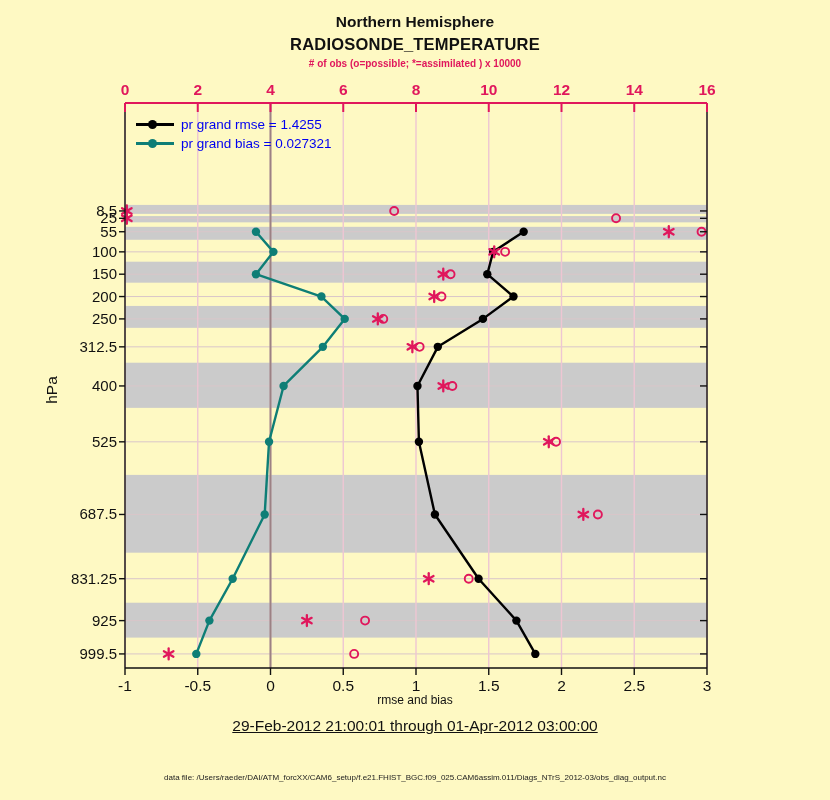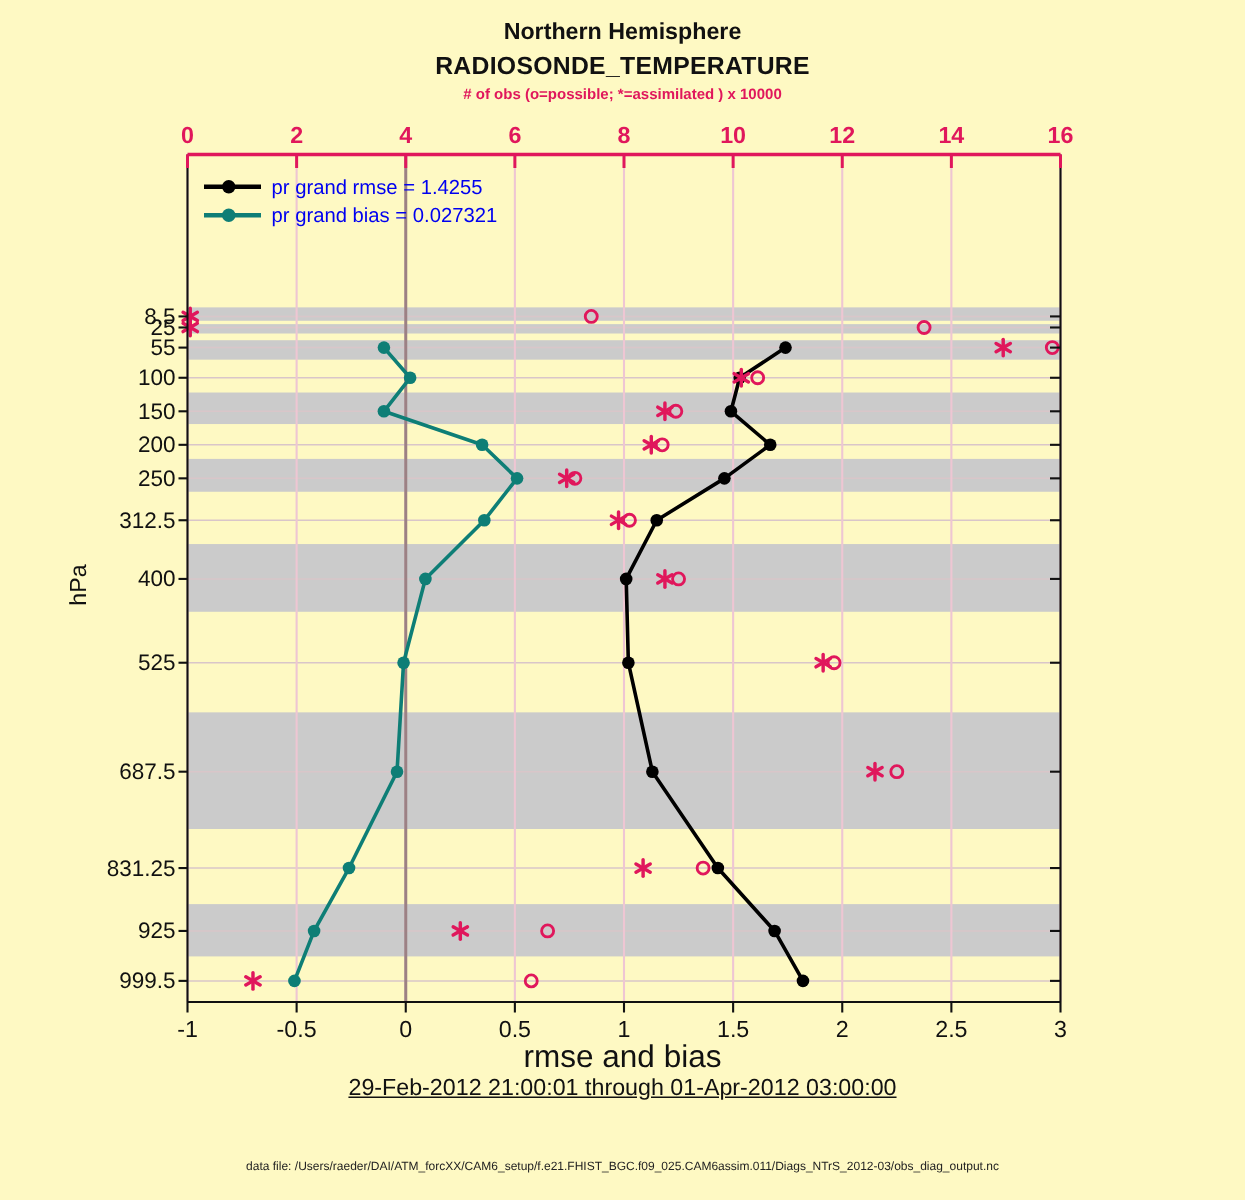--- a/index.html
+++ b/index.html
@@ -4,21 +4,21 @@
 <style>
   html,body{margin:0;padding:0;background:#ffffff;}
   .page{
     position:relative;width:830px;height:800px;background:#fef9c3;
     font-family:"Liberation Sans", sans-serif;overflow:hidden;
   }
   .centered{position:absolute;left:0;width:830px;text-align:center;color:#111;}
   .title1{top:13px;font-size:15.5px;font-weight:bold;}
   .title2{top:35px;font-size:16.5px;font-weight:bold;letter-spacing:0.2px;}
   .obslabel{top:58px;font-size:10px;font-weight:bold;color:#e0175c;}
-  .xlabel{top:693px;font-size:21px;}
+  .xlabel{top:693px;font-size:12px;}
   .timespan{top:717px;font-size:15.5px;text-decoration:underline;}
   .datafile{top:773px;font-size:8px;color:#222;}
   #chart{position:absolute;left:0;top:0;}
   svg{font-family:"Liberation Sans", sans-serif;}
   .legend{position:absolute;left:136px;top:115px;}
   .legend-row{display:flex;align-items:center;height:19px;}
   .legend-swatch{position:relative;width:38px;height:3px;background:#000;margin-right:7px;}
   .legend-dot{position:absolute;left:12px;top:-3px;width:9px;height:9px;border-radius:50%;background:#000;}
   .legend-label{font-size:13.5px;color:#0000f0;white-space:nowrap;}
 </style>

